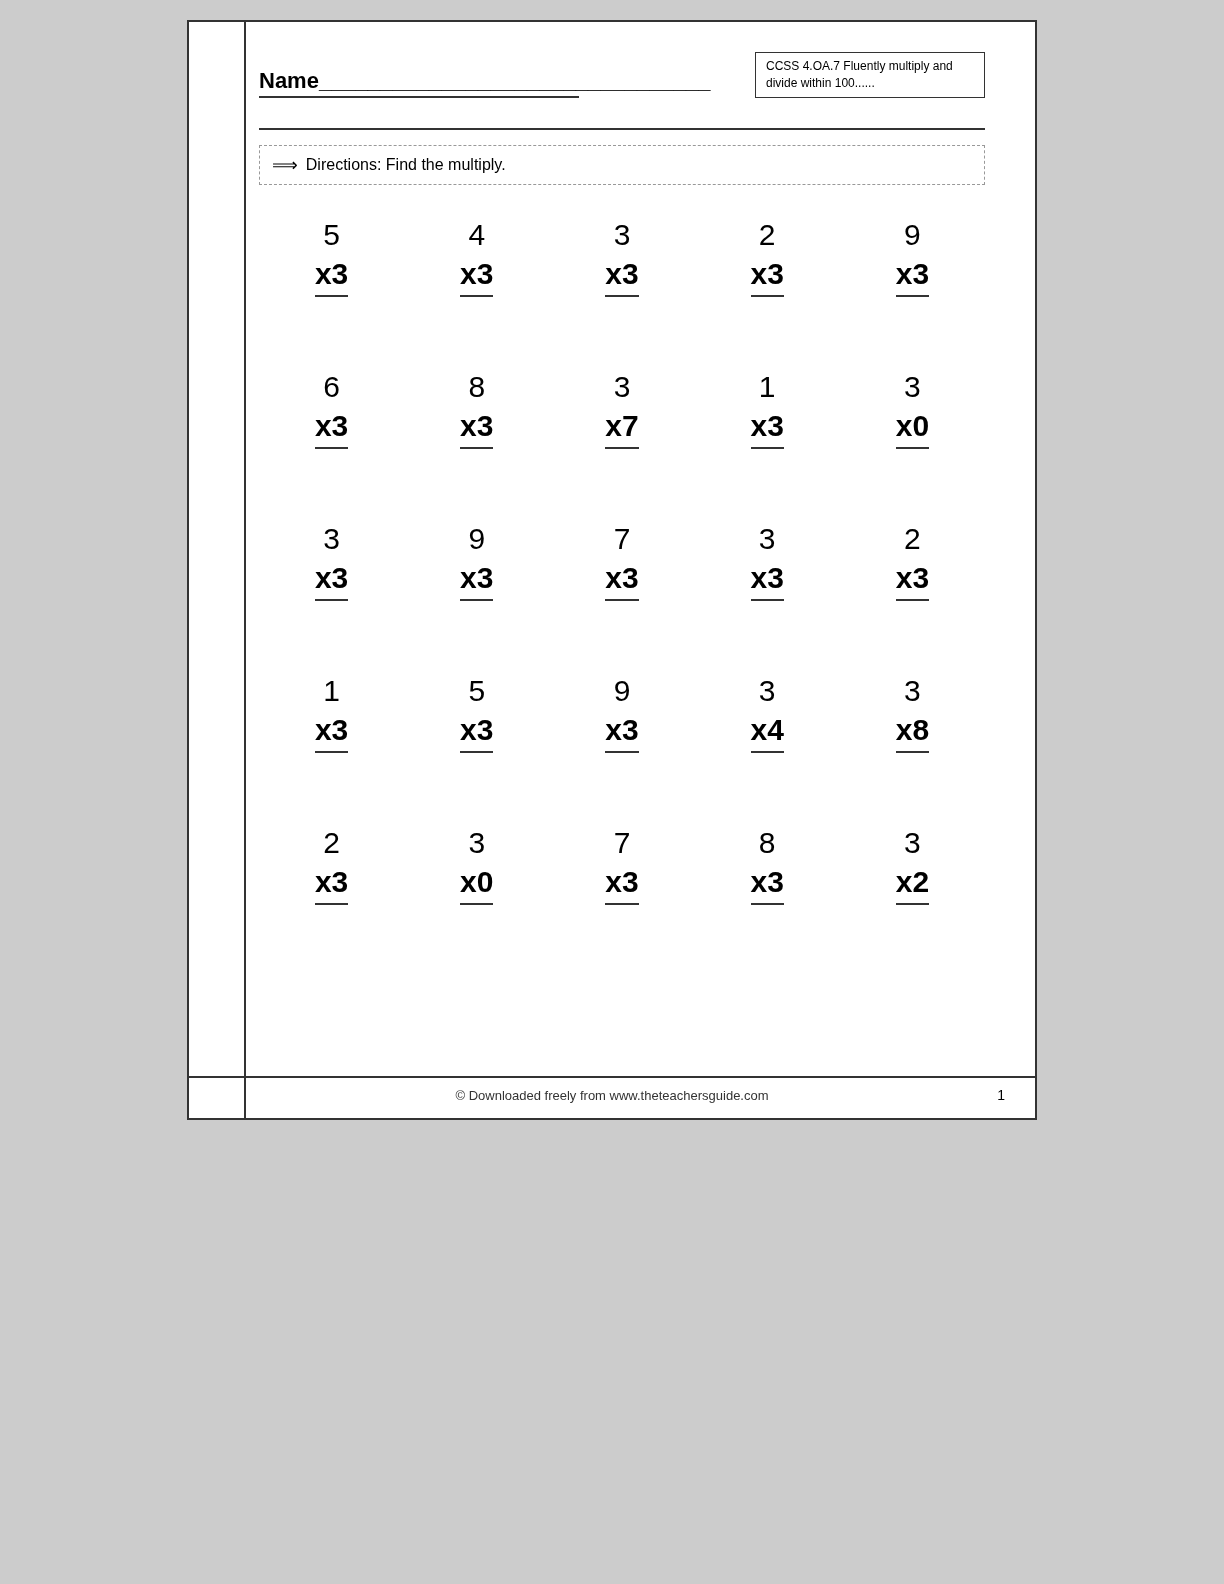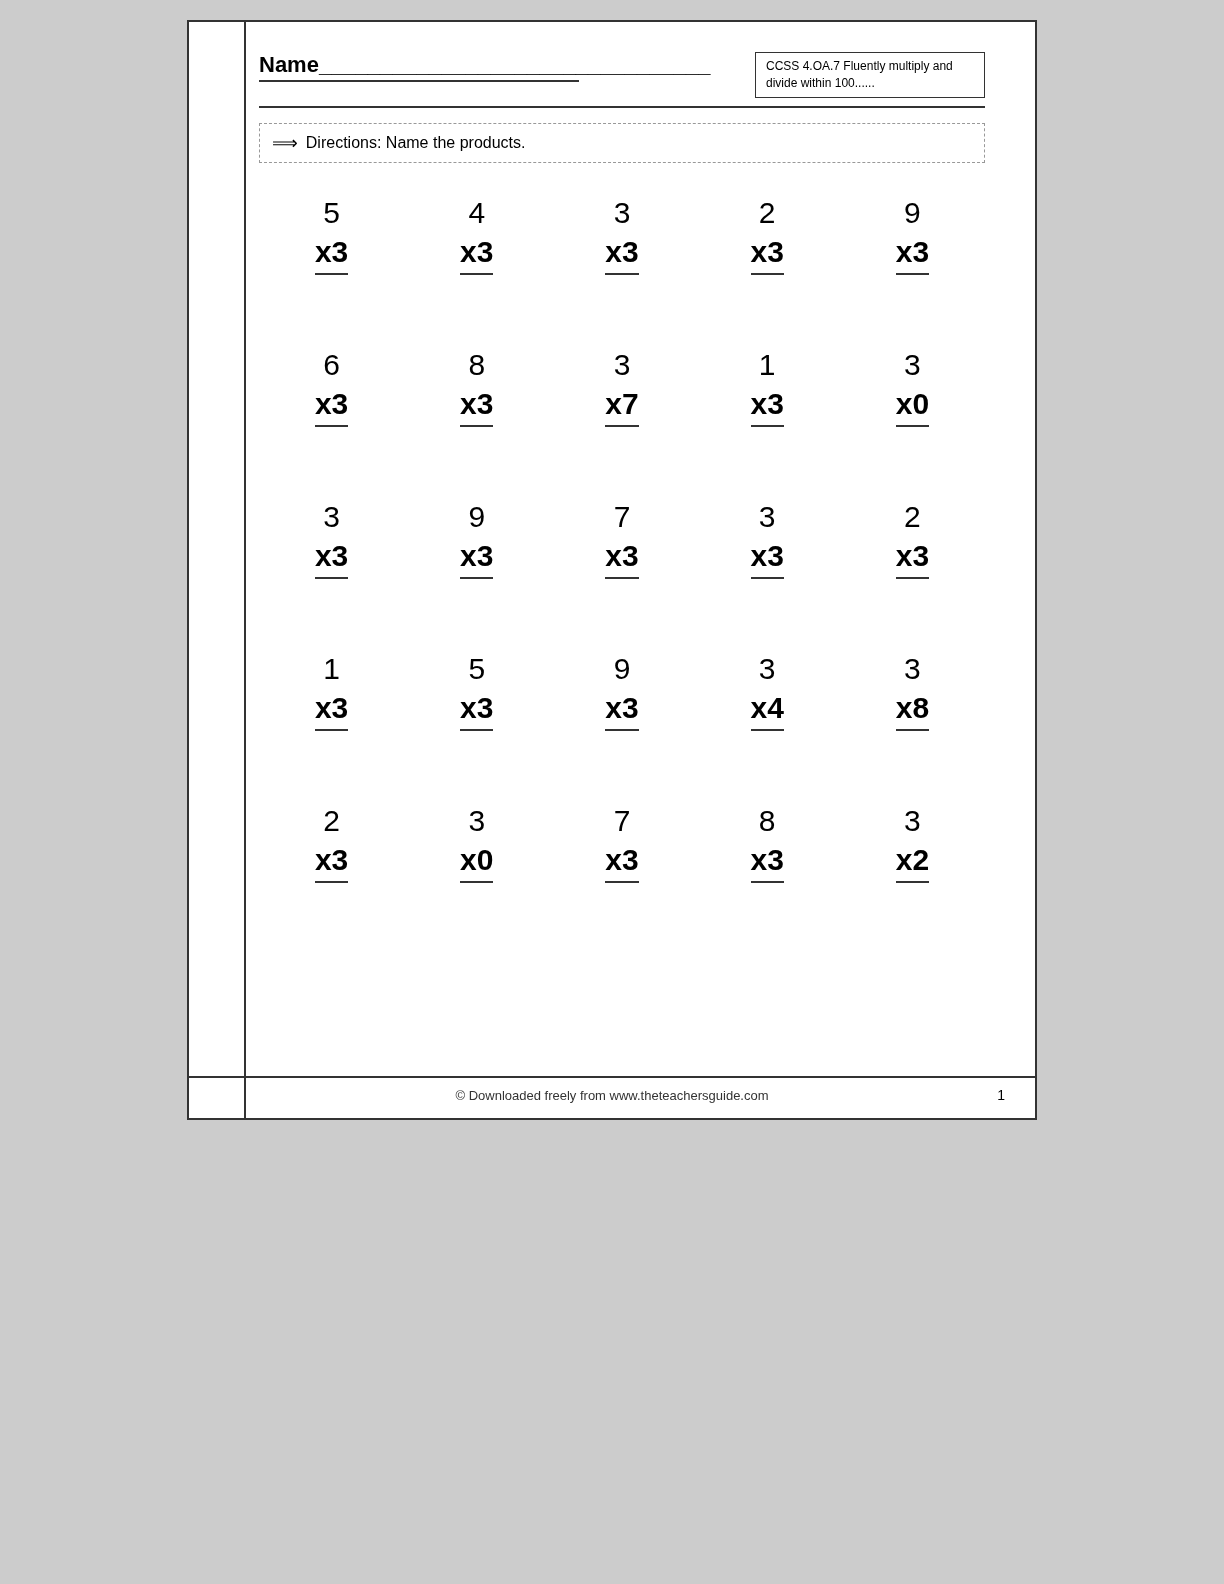--- a/index.html
+++ b/index.html
@@ -27,22 +27,22 @@
       left: 55px;
       top: 0;
       bottom: 0;
       width: 2px;
       background: #333;
     }
 
     .header-row {
       display: flex;
       justify-content: space-between;
-      align-items: flex-start;
-      margin-bottom: 8px;
+      align-items: flex-end;
+      margin-bottom: 30px;
     }
 
     .name-line {
       font-size: 22px;
       font-weight: bold;
       border-bottom: 2px solid #333;
       padding-bottom: 2px;
       width: 320px;
     }
 
@@ -160,21 +160,21 @@
     <div class="ccss-box">
       <span>CCSS 4.OA.7 Fluently multiply and divide  within 100......</span>
     </div>
   </div>
 
   <div class="top-border"></div>
 
 
   <div class="directions-box">
     <span class="arrow-icon">⟹</span>
-    <span>Directions: Name the products.</span>
+    <span>Directions: Find the multiply.</span>
   </div>
 
   <div class="rows-section">
   <div class="row-group">
         <div class="problem-cell">
           <div class="top-number">5</div>
           <div class="bottom-number">x3</div>
         </div>
         <div class="problem-cell">
           <div class="top-number">4</div>

